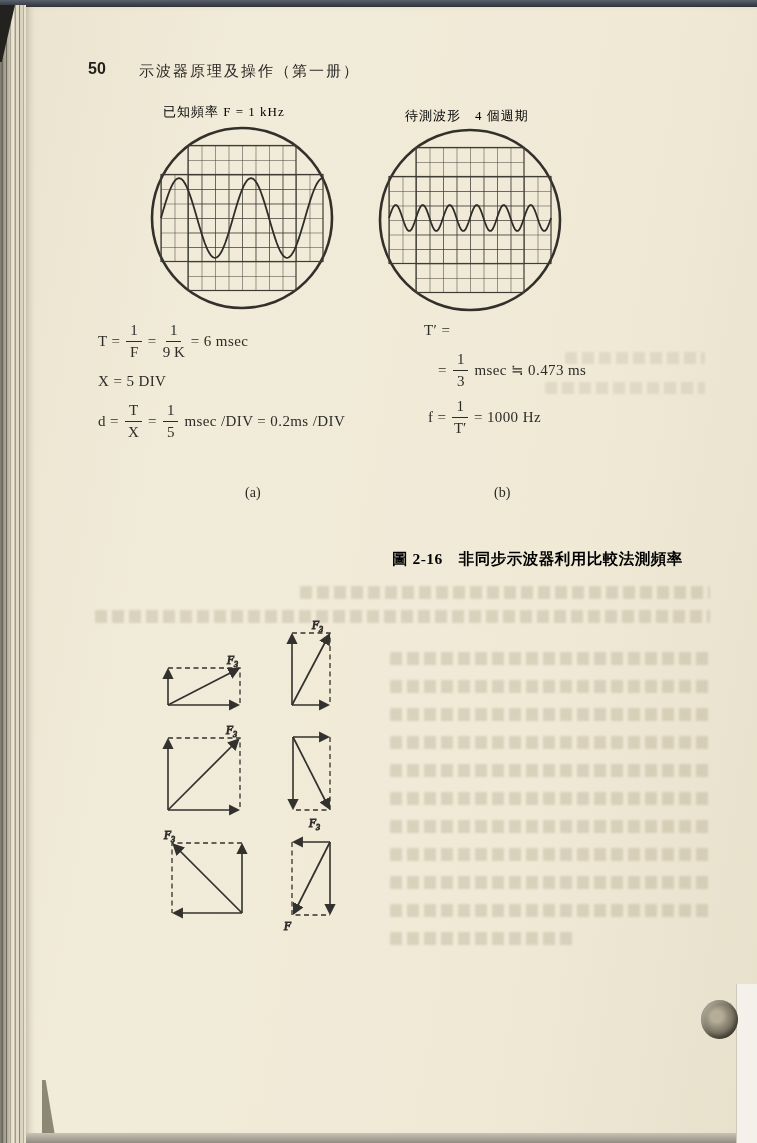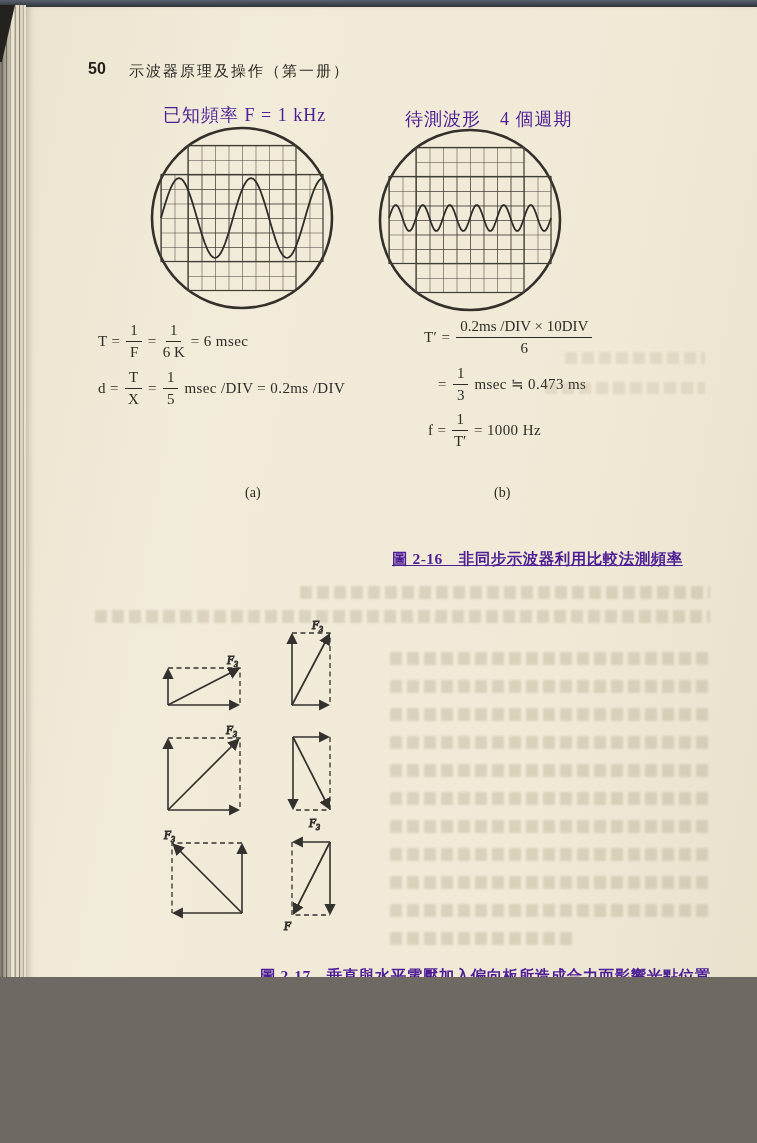--- a/index.html
+++ b/index.html
@@ -1,16 +1,16 @@
 <!DOCTYPE html>
 <html><head>
 <meta charset="utf-8">
 <style>
   html,body{margin:0;padding:0;background:#6e6a63;}
-  .stage{position:relative;width:757px;height:977px;overflow:hidden;
+  .stage{position:relative;width:757px;height:1143px;overflow:hidden;
          background:#98938a;font-family:"Liberation Serif",serif;}
   .abs{position:absolute;}
   .paper{position:absolute;left:25px;top:7px;width:732px;height:1128px;
          background:linear-gradient(100deg,#ebe4d0,#f1ebd9 25%,#f0e9d6 70%,#e7e0cb);
          box-shadow:inset 7px 0 9px -5px rgba(90,80,60,.4);}
   .top-edge{position:absolute;left:0;top:0;width:757px;height:7px;
          background:linear-gradient(to bottom,#59616c,#2e3239);}
   .stack{position:absolute;left:0;top:5px;width:26px;height:1138px;
          background:linear-gradient(90deg,rgba(35,33,28,.55),rgba(35,33,28,0) 45%),
          repeating-linear-gradient(90deg,#efe9d6 0 1px,#c6bfad 1px 2px,#a29b89 2px 3px,
@@ -21,23 +21,23 @@
          background:#57523f;clip-path:polygon(0 0,28% 0,100% 100%,0 100%);}
   .bottom-edge{position:absolute;left:26px;top:1133px;width:731px;height:10px;
          background:linear-gradient(to bottom,#c9c3b4,#918c81);}
   .right-backing{position:absolute;left:736px;top:984px;width:21px;height:159px;
          background:#f3f1e9;border-left:1px solid #cfc9ba;}
   .hole{position:absolute;left:701px;top:1000px;width:37px;height:39px;border-radius:50%;
          background:radial-gradient(circle at 42% 42%,#b5ad97 0 18%,#8d8674 40%,#5f5a4a 72%,#6f6959);
          box-shadow:inset -2px -3px 4px rgba(0,0,0,.35), inset 3px 2px 3px rgba(255,255,255,.25);}
   .pagenum{font-size:16px;font-weight:bold;color:#221f1b;font-family:"Liberation Sans",sans-serif;}
   .header{font-size:15px;letter-spacing:2px;color:#2b2925;}
-  .scope-title{font-size:18px;letter-spacing:1px;color:#4c1d95;white-space:nowrap;}
+  .scope-title{font-size:13px;letter-spacing:1px;color:#000000;white-space:nowrap;}
   .panel-label{font-size:14px;color:#2b2925;}
-  .caption{font-weight:bold;font-size:15.5px;letter-spacing:.5px;color:#4c1d95;white-space:nowrap;text-decoration:underline;}
+  .caption{font-weight:bold;font-size:15.5px;letter-spacing:.5px;color:#000000;white-space:nowrap;}
   .f-block{font-size:15px;color:#2d2b27;line-height:1.15;}
   .f-line{display:flex;align-items:center;margin-bottom:7px;min-height:26px;white-space:nowrap;}
   .f-t{margin:0 3px;letter-spacing:.4px;}
   .frac{display:inline-flex;flex-direction:column;align-items:center;margin:0 3px;text-align:center;}
   .frac .num{padding:0 4px 2px;border-bottom:1.4px solid #2d2b27;}
   .frac .den{padding-top:2px;}
   .bleed{position:absolute;border-radius:2px;opacity:.45;filter:blur(1.2px);
          background:repeating-linear-gradient(90deg,rgba(158,146,116,.6) 0 12px,rgba(158,146,116,0) 12px 17px);}
   svg{position:absolute;overflow:visible;}
   svg text{font-family:"Liberation Serif",serif;font-style:italic;fill:#2d2b27;}
@@ -49,21 +49,21 @@
 
   <div class="paper"></div>
   <div class="top-edge"></div>
   <div class="stack"></div>
   <div class="wedge"></div>
   <div class="sliver"></div>
   <div class="bottom-edge"></div>
   <div class="right-backing"></div>
 
   <div class="abs pagenum" style="left:88px;top:60px">50</div>
-  <div class="abs header" style="left:129px;top:62px">示波器原理及操作（第一册）</div>
+  <div class="abs header" style="left:139px;top:62px">示波器原理及操作（第一册）</div>
 
   <div class="abs scope-title" style="left:163px;top:103px">已知頻率 F = 1 kHz</div>
   <div class="abs scope-title" style="left:405px;top:107px">待測波形　4 個週期</div>
 
   <svg style="left:136px;top:126px" width="212" height="192" viewBox="0 0 212 192">
     <defs>
       <pattern id="grid-a" x="25" y="19.5" width="13.5" height="14.5" patternUnits="userSpaceOnUse">
         <path d="M13.5 0H0V14.5" fill="none" stroke="#3f3c35" stroke-width="1"></path>
       </pattern>
     </defs>
@@ -88,45 +88,44 @@
   <div class="abs f-block" style="left:95px;top:322px;width:320px">
       <div class="f-line">
         <span class="f-t">T =</span>
         <span class="frac">
           <span class="num">1</span>
           <span class="den">F</span>
         </span>
         <span class="f-t">=</span>
         <span class="frac">
           <span class="num">1</span>
-          <span class="den">6 K</span>
+          <span class="den">9 K</span>
         </span>
         <span class="f-t">= 6 msec</span>
+      </div>
+      <div class="f-line">
+        <span class="f-t">X = 5 DIV</span>
       </div>
       <div class="f-line">
         <span class="f-t">d =</span>
         <span class="frac">
           <span class="num">T</span>
           <span class="den">X</span>
         </span>
         <span class="f-t">=</span>
         <span class="frac">
           <span class="num">1</span>
           <span class="den">5</span>
         </span>
         <span class="f-t">msec /DIV = 0.2ms /DIV</span>
       </div>
     </div>
   <div class="abs f-block" style="left:421px;top:318px;width:290px">
       <div class="f-line">
         <span class="f-t">T′ =</span>
-        <span class="frac">
-          <span class="num">0.2ms /DIV × 10DIV</span>
-          <span class="den">6</span>
-        </span>
       </div>
       <div class="f-line" style="margin-left: 14px;">
         <span class="f-t">=</span>
         <span class="frac">
           <span class="num">1</span>
           <span class="den">3</span>
         </span>
         <span class="f-t">msec ≒ 0.473 ms</span>
       </div>
       <div class="f-line" style="margin-left: 4px;">
@@ -225,16 +224,15 @@
         <line x1="330" y1="842" x2="294" y2="842" stroke-width="1.6" marker-end="url(#ar)"></line>
         <line x1="330" y1="842" x2="330" y2="913" stroke-width="1.6" marker-end="url(#ar)"></line>
         <line x1="330" y1="842" x2="294" y2="913" stroke-width="1.7" marker-end="url(#ar)"></line>
         <text x="284" y="930" font-size="11.5">
           <tspan>F</tspan><tspan dy="2.5" font-size="8"></tspan>
         </text>
       </g>
     </g>
   </svg>
 
-  <div class="abs caption" style="left:260px;top:966px">圖 2-17　垂直與水平電壓加入偏向板所造成合力而影響光點位置</div>
 
   <div class="hole"></div>
 </div>
 
 </body></html>

